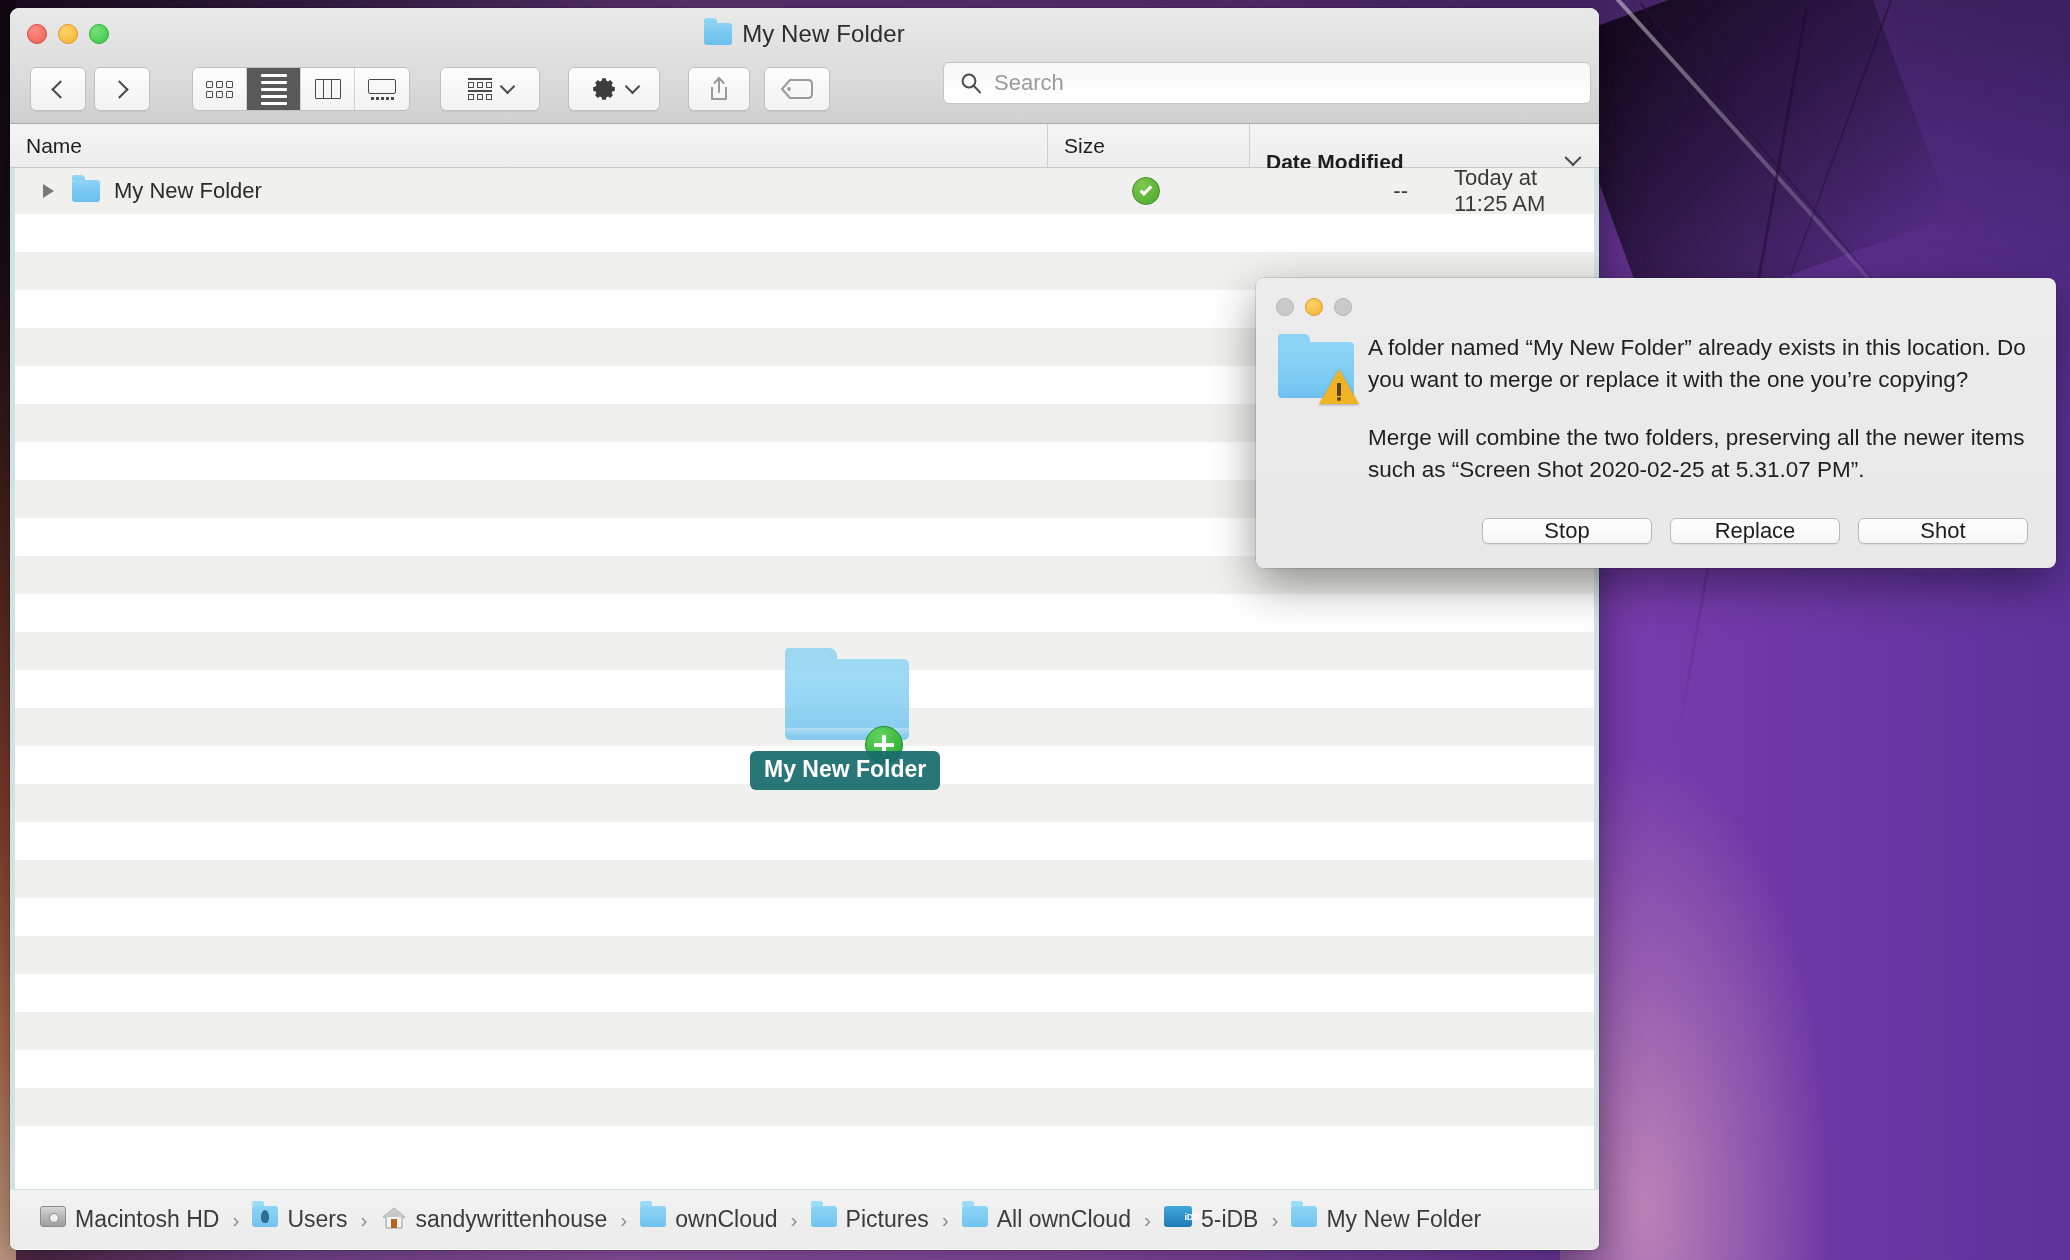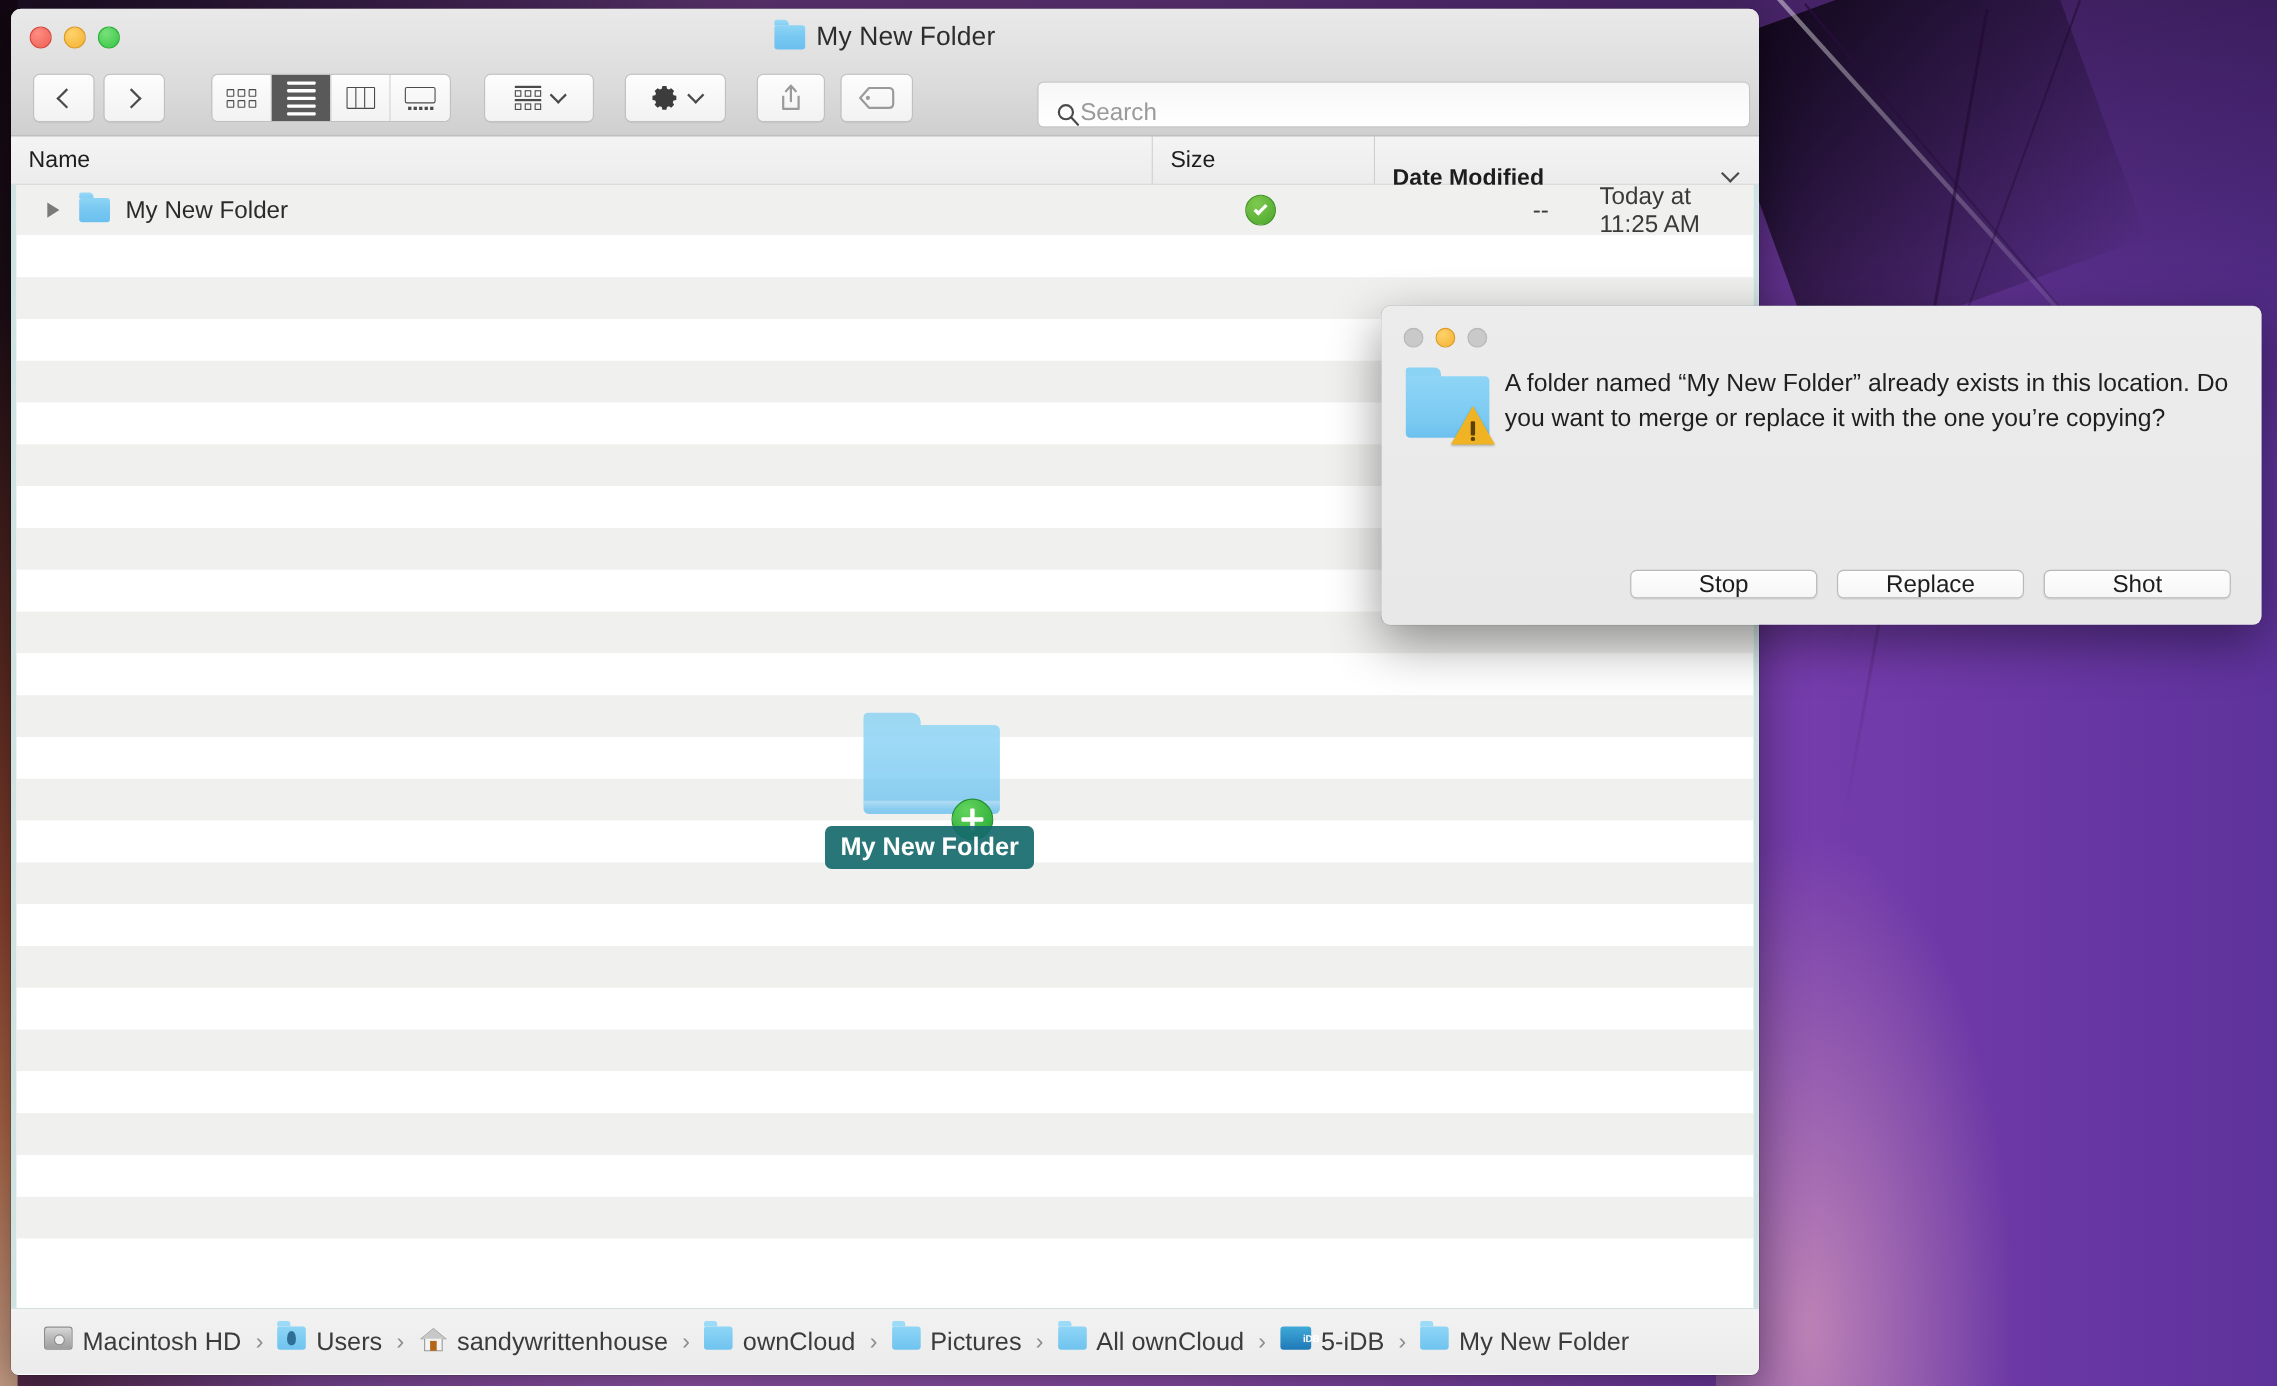--- a/index.html
+++ b/index.html
@@ -160,25 +160,25 @@
   .ico-arrange .bar { width: 24px; height: 1.8px; background: #4a4a4a; }
   .ico-arrange .sq { display: flex; gap: 3px; }
   .ico-arrange .sq i { width: 6px; height: 6px; border: 1.5px solid #4a4a4a; display: block; }
   .chev-dn { width: 11px; height: 11px; border-right: 2.4px solid #4a4a4a; border-bottom: 2.4px solid #4a4a4a; transform: rotate(45deg); margin-top: -5px; }
 
   #action-btn { width: 92px; margin-right: 28px; gap: 10px; }
   #share-btn { width: 62px; margin-right: 14px; }
   #tag-btn   { width: 66px; }
 
   #search-field {
-    position: absolute; left: 933px; top: 66px;
+    position: absolute; left: 933px; top: 54px;
     width: 648px; height: 42px;
     background: linear-gradient(to bottom, #f7f7f7, #ffffff);
     border: 1px solid #c4c4c4; border-radius: 6px;
-    display: flex; align-items: flex-end; gap: 0; padding-left: 16px;
+    display: flex; align-items: center; gap: 12px; padding-left: 16px;
   }
   #search-input-text { font-size: 22px; color: #9a9a9a; }
 
   
   #column-headers {
     display: flex; align-items: center;
     height: 44px;
     background: linear-gradient(to bottom, #f4f4f4, #ececec);
     border-bottom: 1px solid #c9c9c9;
     font-size: 21px; color: #1d1d1d; justify-content: space-between;
@@ -664,20 +664,21 @@
   <div id="alert-icon">
     <span class="f-tab2"></span>
     <span class="f-body2"></span>
     <span class="warn-tri"></span>
     <span class="warn-bang"></span>
     <span class="warn-dot"></span>
   </div>
 
   <div id="alert-body">
     <div id="alert-p1">A folder named “My New Folder” already exists in this location. Do you want to merge or replace it with the one you’re copying?</div>
+    <div id="alert-p2">Merge will combine the two folders, preserving all the newer items such as “Screen Shot 2020-02-25 at 5.31.07 PM”.</div>
   </div>
 
   <div id="alert-buttons">
     <div class="alert-btn">Stop</div>
     <div class="alert-btn">Replace</div>
     <div class="alert-btn">Shot</div>
   </div>
 </div>
 
 </body></html>

